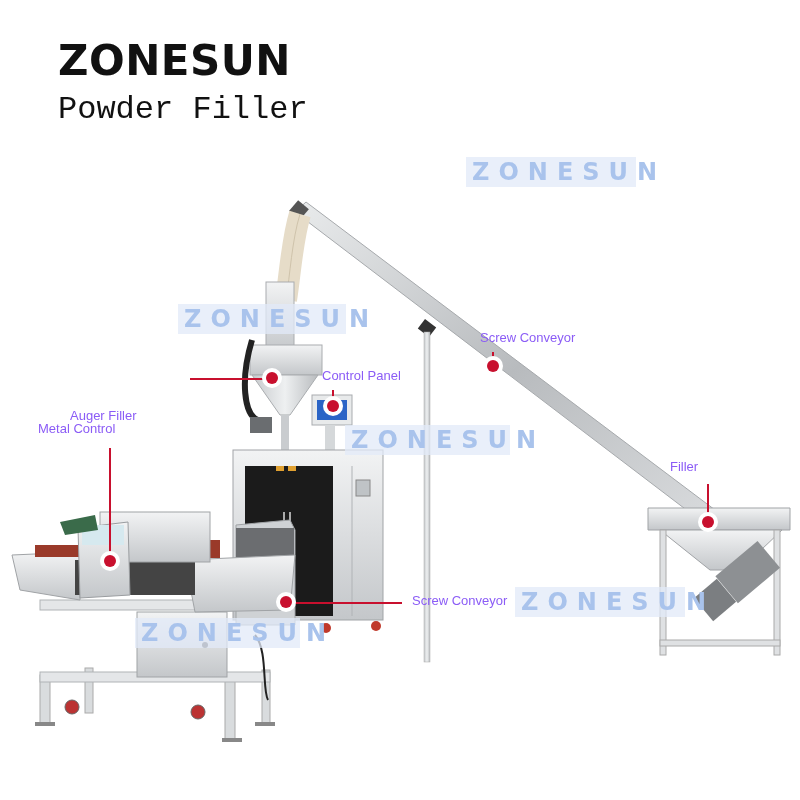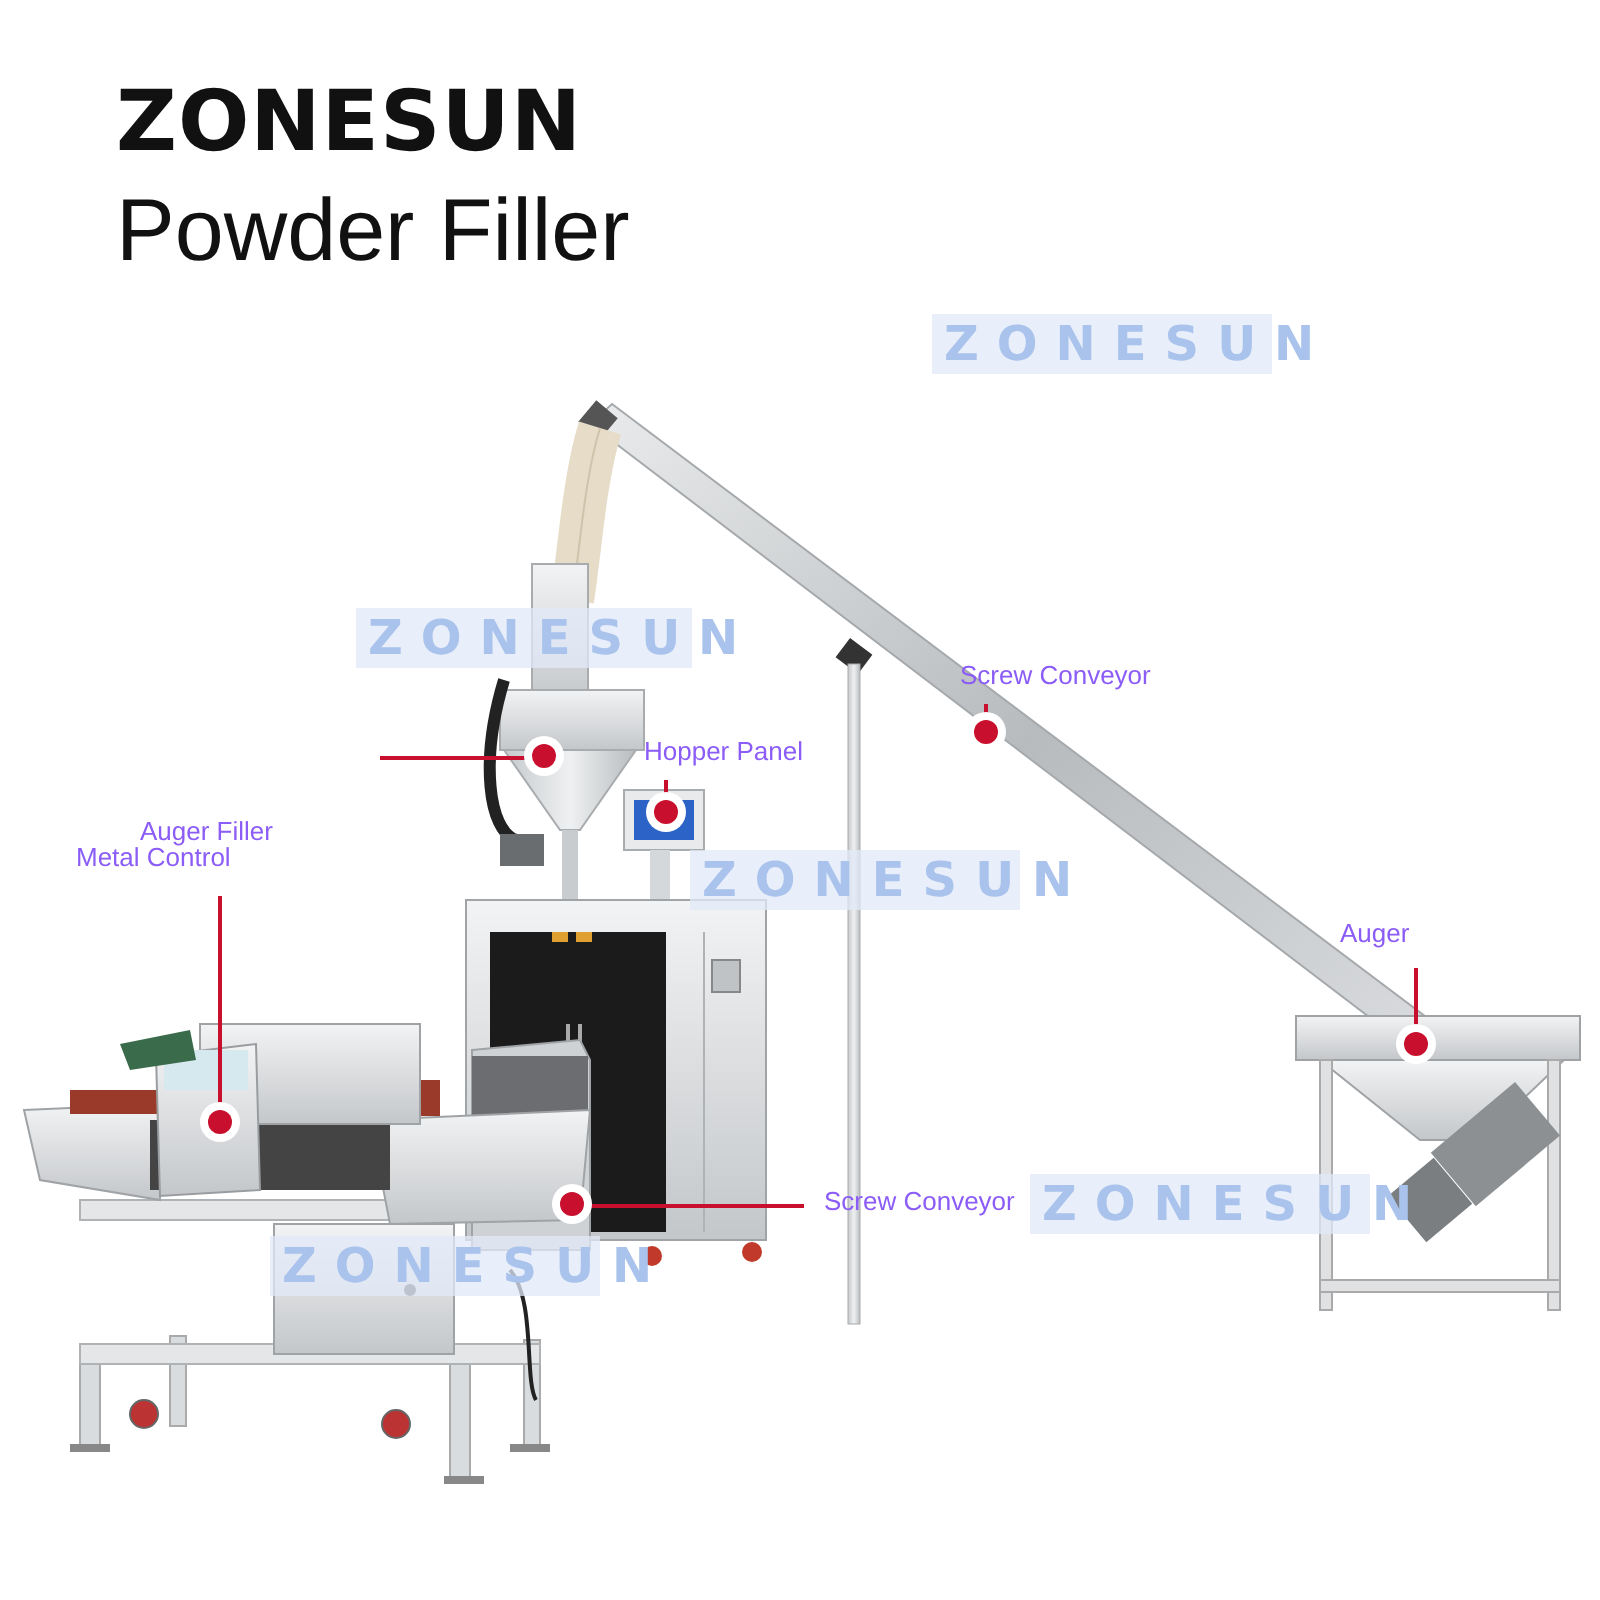--- a/index.html
+++ b/index.html
@@ -1,21 +1,21 @@
 <!DOCTYPE html>
 <html><head>
 <meta charset="utf-8">
 <style>
   html, body { margin:0; padding:0; }
   body { width:800px; height:800px; background:#ffffff; position:relative; overflow:hidden;
          font-family:"DejaVu Sans", "Liberation Sans", sans-serif; }
   .brand { position:absolute; left:58px; top:40px; font-size:42px; font-weight:bold; color:#111;
            letter-spacing:0.5px; line-height:1; }
-  .subtitle { position:absolute; left:58px; top:94px; font-size:44px; color:#111; line-height:1;
-              font-family:Liberation Sans, sans-serif; }
+  .subtitle { position:absolute; left:58px; top:94px; font-size:32px; color:#111; line-height:1;
+              font-family:Liberation Mono, monospace; }
   .wm { position:absolute; background:rgba(225,234,248,0.75); color:#a9c3ec; font-weight:bold;
         letter-spacing:9px; font-size:24px; line-height:30px; padding:0 6px; text-align:center;
         font-family:"DejaVu Sans", sans-serif; }
   .label { position:absolute; font-size:13px; color:#8b5cf6; white-space:nowrap;
            font-family:"Liberation Sans", sans-serif; line-height:1; }
   .line { position:absolute; background:#c8102e; }
   .dot { position:absolute; width:12px; height:12px; border-radius:50%; background:#c8102e;
          box-shadow:0 0 0 4px #fff; transform:translate(-6px,-6px); }
   svg.machine { position:absolute; left:0; top:0; }
 </style>
@@ -128,31 +128,31 @@
 <div class="wm" style="left:466px; top:157px; width:158px;">ZONESUN</div>
 <div class="wm" style="left:178px; top:304px; width:156px;">ZONESUN</div>
 <div class="wm" style="left:345px; top:425px; width:153px;">ZONESUN</div>
 <div class="wm" style="left:515px; top:587px; width:158px;">ZONESUN</div>
 <div class="wm" style="left:135px; top:618px; width:153px;">ZONESUN</div>
 
 <div class="label" style="left:70px; top:369px;margin-top:40px;">Auger Filler</div>
 <div class="line" style="left:190px; top:378px; width:80px; height:1.5px;"></div>
 <div class="dot" style="left:272px; top:378px;"></div>
 
-<div class="label" style="left:322px; top:369px;">Hopper Panel</div>
+<div class="label" style="left:322px; top:369px;">Control Panel</div>
 <div class="line" style="left:332px; top:390px; width:1.5px; height:14px;"></div>
 <div class="dot" style="left:333px; top:406px;"></div>
 
 <div class="label" style="left:480px; top:331px;">Screw Conveyor</div>
 <div class="line" style="left:492px; top:352px; width:1.5px; height:14px;"></div>
 <div class="dot" style="left:493px; top:366px;"></div>
 
 <div class="label" style="left:38px; top:422px;">Metal Control</div>
 <div class="line" style="left:109px; top:448px; width:1.5px; height:112px;"></div>
 <div class="dot" style="left:110px; top:561px;"></div>
 
-<div class="label" style="left:670px; top:460px;">Auger</div>
+<div class="label" style="left:670px; top:460px;">Filler</div>
 <div class="line" style="left:707px; top:484px; width:1.5px; height:36px;"></div>
 <div class="dot" style="left:708px; top:522px;"></div>
 
 <div class="label" style="left:412px; top:594px;">Screw Conveyor</div>
 <div class="line" style="left:290px; top:602px; width:112px; height:1.5px;"></div>
 <div class="dot" style="left:286px; top:602px;"></div>
 
 </body></html>

